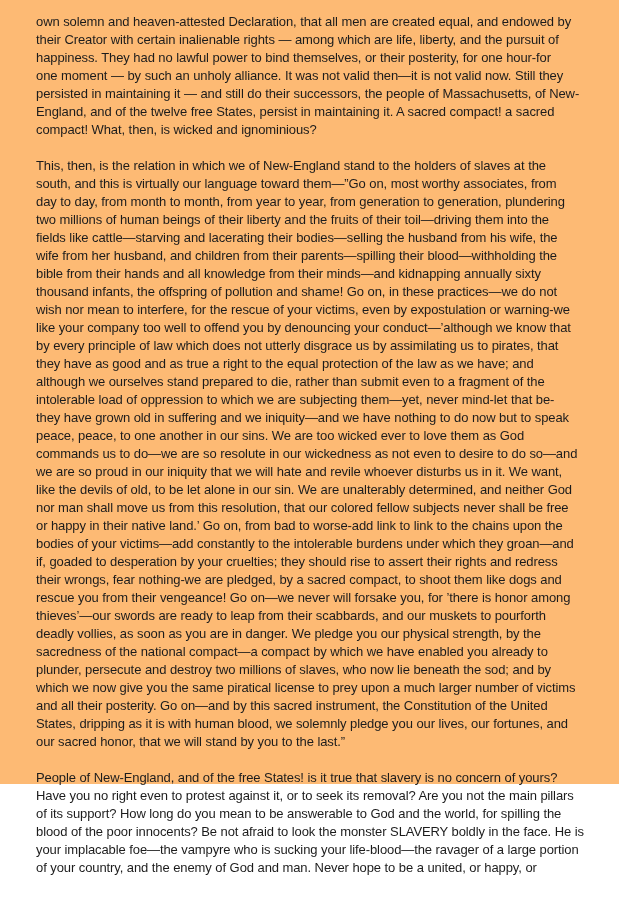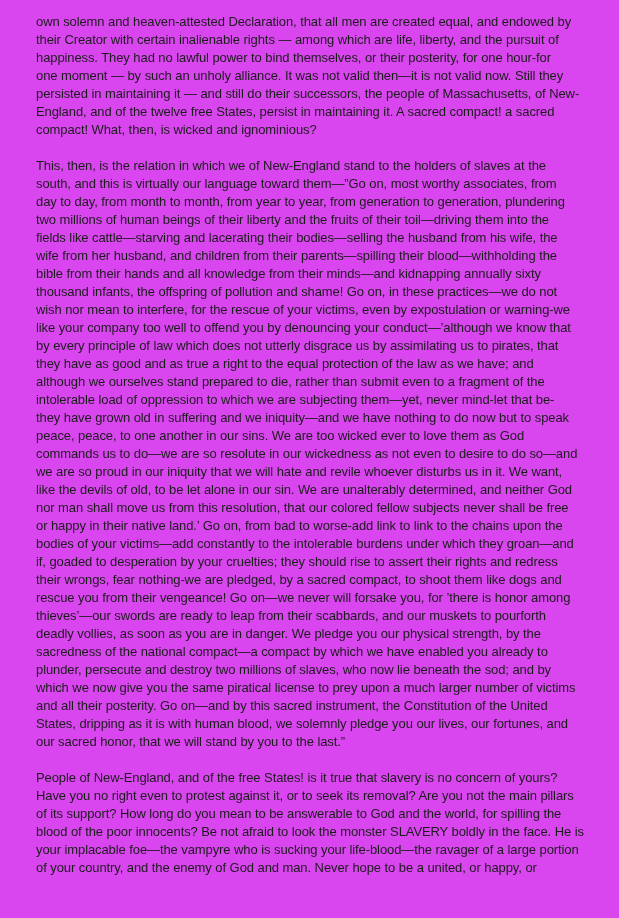--- a/index.html
+++ b/index.html
@@ -9,23 +9,23 @@
   }
   body {
     width: 619px;
     height: 918px;
     overflow: hidden;
     font-family: "Liberation Sans", sans-serif;
   }
   .page {
     box-sizing: border-box;
     width: 619px;
-    height: 918px;
+    height: 784px;
     padding: 13px 31px 0 36px;
-    background: #d946ef;
+    background: #fdba74;
   }
   .para {
     margin: 0 0 18px 0;
     font-size: 13px;
     line-height: 18px;
     color: #1c1c1c;
     white-space: pre-line;       
     letter-spacing: -0.1px;
     word-spacing: 0.1px;
   }

